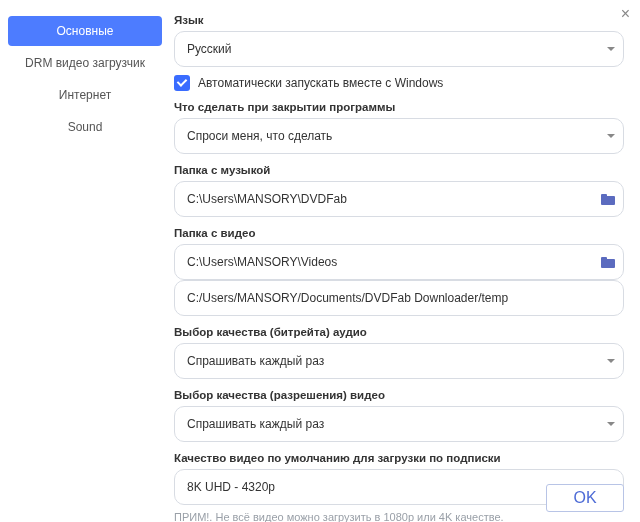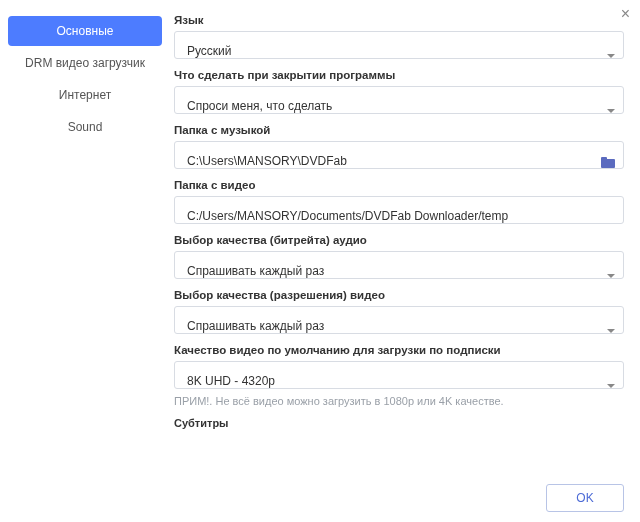--- a/index.html
+++ b/index.html
@@ -53,24 +53,24 @@
   }
   .field-label {
     font-size: 11.5px;
     font-weight: 600;
     color: #333;
     margin: 10px 0 5px 0;
   }
   .field-label.first { margin-top: 0; }
   .select-box, .path-box {
     display: flex;
-    align-items: flex-end;
+    align-items: center;
     border: 1px solid #d8dce3;
-    border-radius: 3px;
-    height: 28px;
+    border-radius: 10px;
+    height: 36px;
     padding: 0 8px 0 12px;
     background: #fff;
     cursor: pointer;
   }
   .select-box .value, .path-box .value {
     flex: 1;
     font-size: 12px;
     color: #333;
   }
   .caret {
@@ -144,21 +144,21 @@
     right: 16px;
     display: flex;
     gap: 10px;
   }
   .btn {
     min-width: 78px;
     height: 28px;
     border: 1px solid #b8c4e6;
     border-radius: 3px;
     background: #fff;
-    font-size: 12px;
+    font-size: 16px;
     color: #4d6bd6;
     display: flex;
     align-items: center;
     justify-content: center;
     cursor: pointer;
     padding: 0 14px;
   }
 </style>
 </head>
 <body>
@@ -183,34 +183,42 @@
   </div>
 
   <div class="main">
 
     <div class="field-label first">Язык</div>
     <div class="select-box">
       <span class="value">Русский</span>
       <span class="caret"></span>
     </div>
 
+    <div class="checkbox-row">
+      <span class="checkbox"></span>
+      <span class="checkbox-label">Автоматически запускать вместе с Windows</span>
+    </div>
 
     <div class="field-label">Что сделать при закрытии программы</div>
     <div class="select-box">
       <span class="value">Спроси меня, что сделать</span>
       <span class="caret"></span>
     </div>
 
     <div class="field-label">Папка с музыкой</div>
     <div class="path-box">
       <span class="value">C:\Users\MANSORY\DVDFab</span>
       <span class="folder-icon"></span>
     </div>
 
     <div class="field-label">Папка с видео</div>
+    <div class="path-box">
+      <span class="value">C:\Users\MANSORY\Videos</span>
+      <span class="folder-icon"></span>
+    </div>
 
     <div class="path-box">
       <span class="value">C:/Users/MANSORY/Documents/DVDFab Downloader/temp</span>
     </div>
 
     <div class="field-label">Выбор качества (битрейта) аудио</div>
     <div class="select-box">
       <span class="value">Спрашивать каждый раз</span>
       <span class="caret"></span>
     </div>

